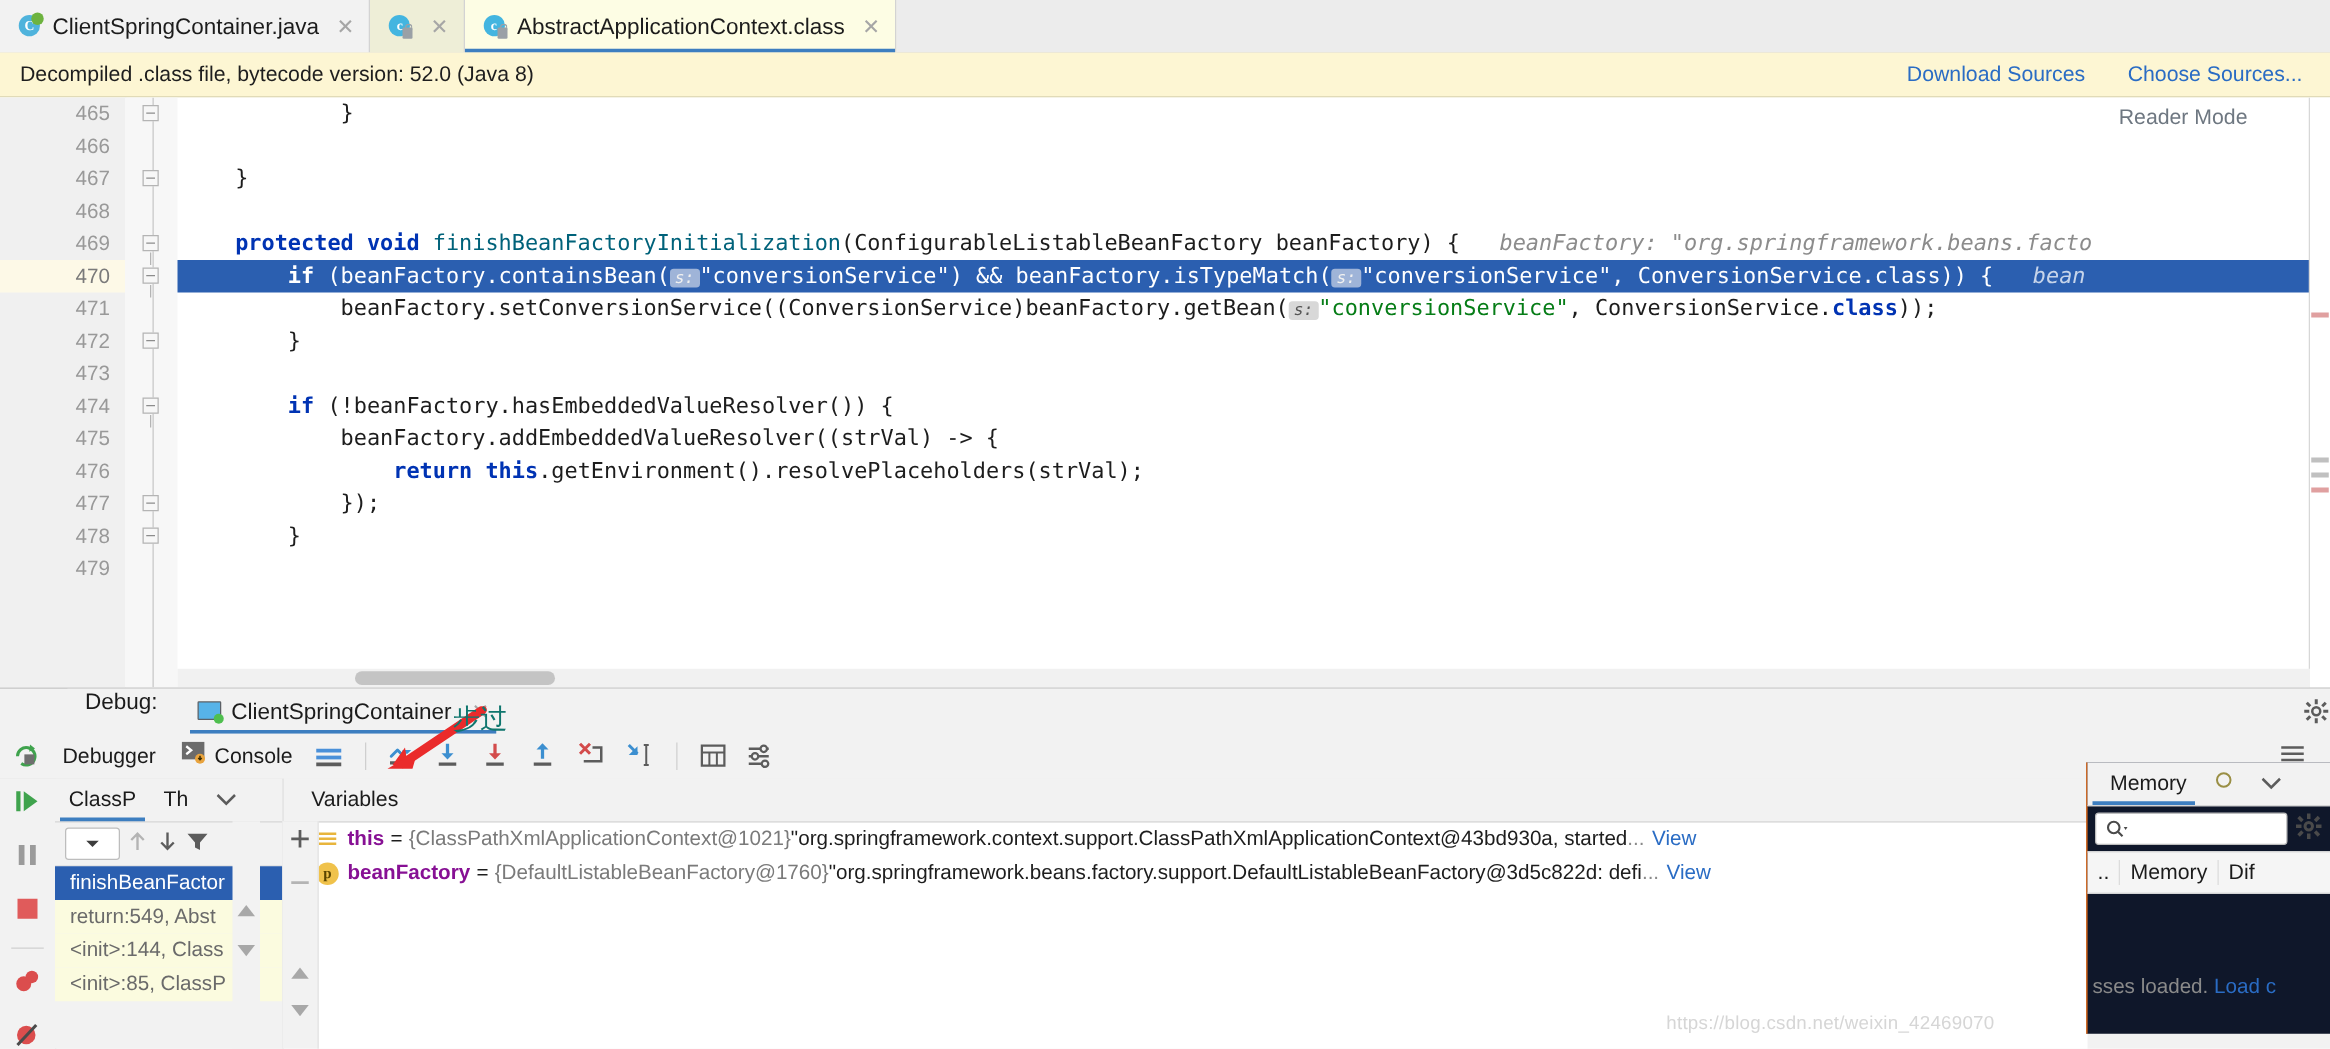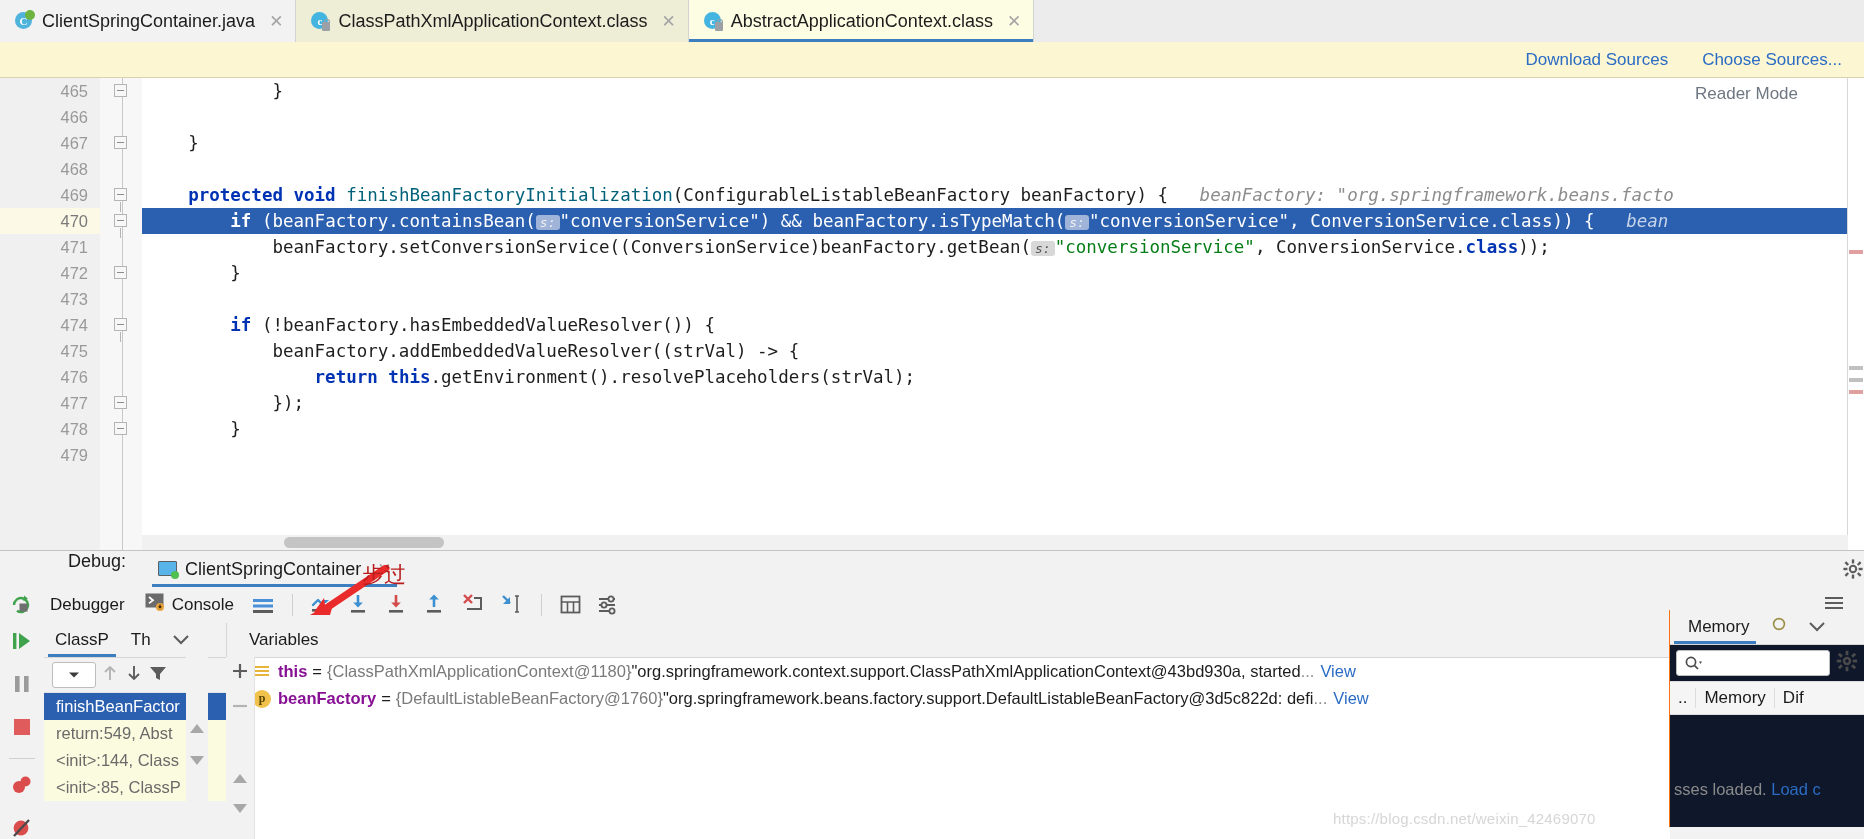--- a/index.html
+++ b/index.html
@@ -276,21 +276,21 @@
   .memcols span{padding:0 8px;position:relative;}
   .memcols span+span{border-left:1px solid #dcdcdc;}
   .memfoot{
     position:absolute;left:0;bottom:28px;width:194px;font-size:16.5px;color:#8a8a8a;
     white-space:nowrap;overflow:hidden;padding-left:4px;
   }
   .memfoot .ld{color:#2a6cc4;}
 
   
   .annot-text{
-    position:absolute;left:362px;top:560px;font-size:22px;color:#b91c1c;
+    position:absolute;left:362px;top:560px;font-size:22px;color:#0f766e;
     font-family:Liberation Mono, monospace;
   }
   svg.arrow{position:absolute;left:300px;top:565px;}
 
   .watermark{
     position:absolute;left:1333px;top:810px;font-size:15px;color:#d6d6d6;
     font-family:"Liberation Sans",sans-serif;letter-spacing:0.2px;
   }
 </style>
 </head>
@@ -305,34 +305,34 @@
           <span class="spring"></span>
       </span>
       <span>ClientSpringContainer.java</span>
       <span class="tclose">✕</span>
     </div>
     <div class="tab inactive-b">
       <span class="ficon cls">
         <span class="disc">c</span>
           <span class="lock"></span>
       </span>
-      <span>ClassPathXmlApplicationContext.class</span>
       <span class="tclose">✕</span>
     </div>
     <div class="tab active">
       <span class="ficon cls">
         <span class="disc">c</span>
           <span class="lock"></span>
       </span>
       <span>AbstractApplicationContext.class</span>
       <span class="tclose">✕</span>
     </div>
   </div>
 
   <div class="notif">
+    <span>Decompiled .class file, bytecode version: 52.0 (Java 8)</span>
     <span class="spacer"></span>
     <span class="lnk">Download Sources</span>
     <span class="lnk">Choose Sources...</span>
   </div>
 
   <div class="editor">
     <div class="gutter" id="gutter">
         <div class="grow">
           <div class="ln">465</div>
         </div>
@@ -668,21 +668,21 @@
     <div class="varspane">
       <div class="pane-tabs">
         <span class="pane-tab" style="padding-left:22px">Variables</span>
       </div>
       <div id="varlist">
           <div class="varrow">
             <span class="chev">›</span>
             <span class="vicon lines"></span>
             <span class="vname">this</span>
             <span class="veq">=</span>
-            <span class="vtype">{ClassPathXmlApplicationContext@1180} </span>
+            <span class="vtype">{ClassPathXmlApplicationContext@1021} </span>
             <span class="vstr">"org.springframework.context.support.ClassPathXmlApplicationContext@43bd930a, started</span>
             <span class="vmore"> ...</span>
             <span class="vview">View</span>
           </div>
           <div class="varrow">
             <span class="chev">›</span>
             <span class="vicon pbadge">p</span>
             <span class="vname">beanFactory</span>
             <span class="veq">=</span>
             <span class="vtype">{DefaultListableBeanFactory@1760} </span>

